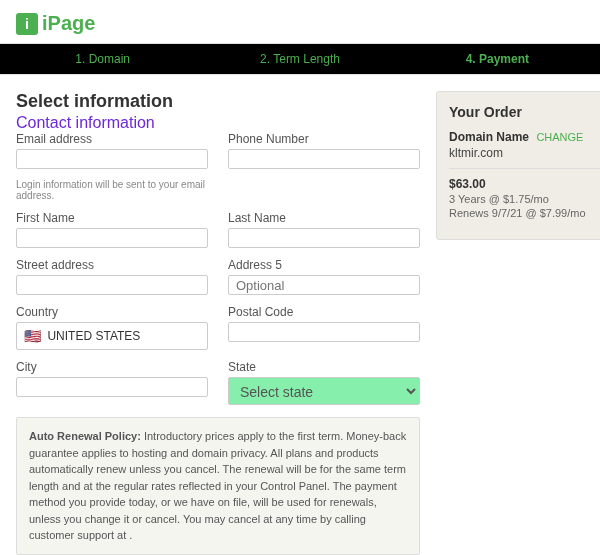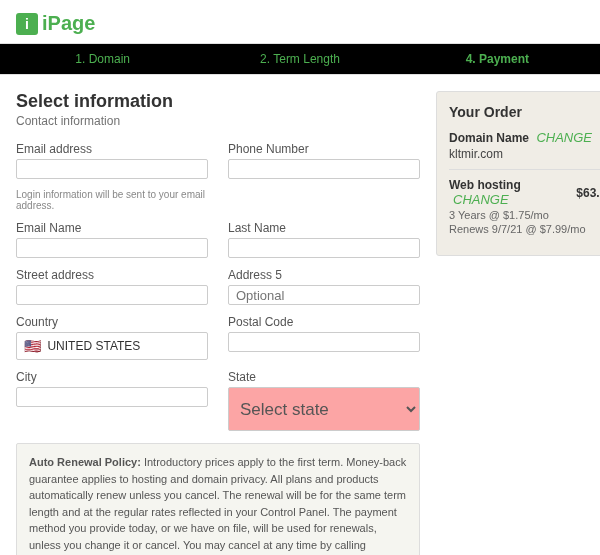--- a/index.html
+++ b/index.html
@@ -74,23 +74,23 @@
       flex-shrink: 0;
     }
 
     
     .section-title {
       font-size: 18px;
       font-weight: bold;
       margin-bottom: 2px;
     }
     .section-subtitle {
-      font-size: 12px;
-      color: #737373;
-      margin-bottom: 14px;
+      font-size: 16px;
+      color: #6d28d9;
+      margin-bottom: 0;
     }
 
     .form-row {
       display: flex;
       gap: 20px;
       margin-bottom: 10px;
     }
 
     .form-group {
       flex: 1;
@@ -130,24 +130,24 @@
       height: 28px;
       background: #fff;
     }
     .flag-emoji { font-size: 14px; }
     .country-name { font-size: 12px; color: #333; font-weight: 500; }
 
     
     .state-select {
       border: 1px solid #ccc;
       padding: 5px 7px;
-      font-size: 17px;
+      font-size: 14px;
       border-radius: 2px;
-      height: 44px;
-      background: #fca5a5;
+      height: 28px;
+      background: #86efac;
       width: 100%;
       color: #555;
     }
 
     
     .policy-box {
       background: #f5f5f0;
       border: 1px solid #ddd;
       padding: 10px 12px;
       margin-top: 12px;
@@ -179,24 +179,23 @@
       align-items: center;
       justify-content: space-between;
       font-size: 12px;
     }
     .order-item-label {
       font-weight: bold;
       font-size: 12px;
     }
     .order-change {
       color: #4caf50;
-      font-size: 13px;
+      font-size: 11px;
       cursor: pointer;
       margin-left: 4px;
-      font-style: italic;
     }
     .order-item-domain {
       font-size: 12px;
       color: #444;
       margin-top: 2px;
     }
     .order-price {
       font-size: 12px;
       font-weight: bold;
     }
@@ -253,21 +252,21 @@
           <span class="hint-text">Login information will be sent to your email address.</span>
         </div>
         <div class="form-group">
           <label>Phone Number</label>
           <input type="text" style="">
         </div>
       </div>
 
       <div class="form-row">
         <div class="form-group">
-          <label>Email Name</label>
+          <label>First Name</label>
           <input type="text" style="">
         </div>
         <div class="form-group">
           <label>Last Name</label>
           <input type="text" style="">
         </div>
       </div>
 
       <div class="form-row">
         <div class="form-group">
@@ -326,24 +325,20 @@
             <span class="order-change">CHANGE</span>
           </span>
         </div>
         <div class="order-item-domain">kltmir.com</div>
       </div>
 
       <hr class="divider">
 
       <div class="order-item">
         <div class="order-item-header">
-          <span>
-            <span class="order-item-label">Web hosting</span>
-            <span class="order-change">CHANGE</span>
-          </span>
           <span class="order-price">$63.00</span>
         </div>
         <div class="order-item-desc">3 Years @ $1.75/mo</div>
         <div class="order-item-desc">Renews 9/7/21 @ $7.99/mo</div>
       </div>
     </div>
   </div>
 
 </div>
 

